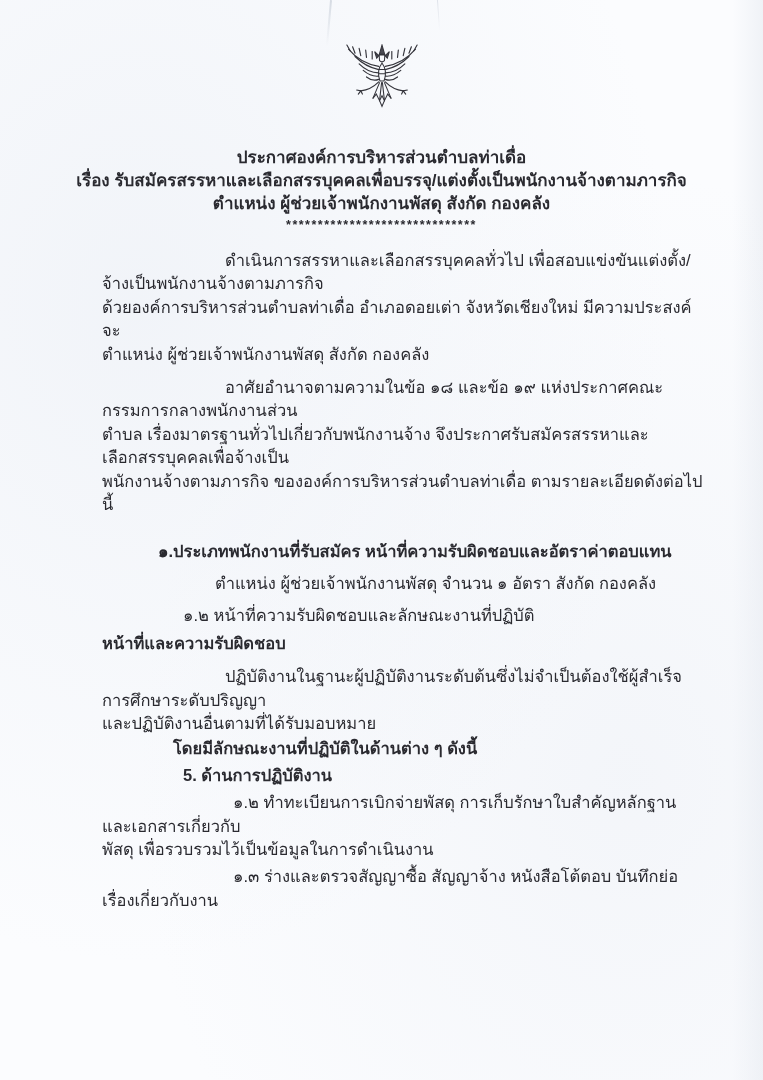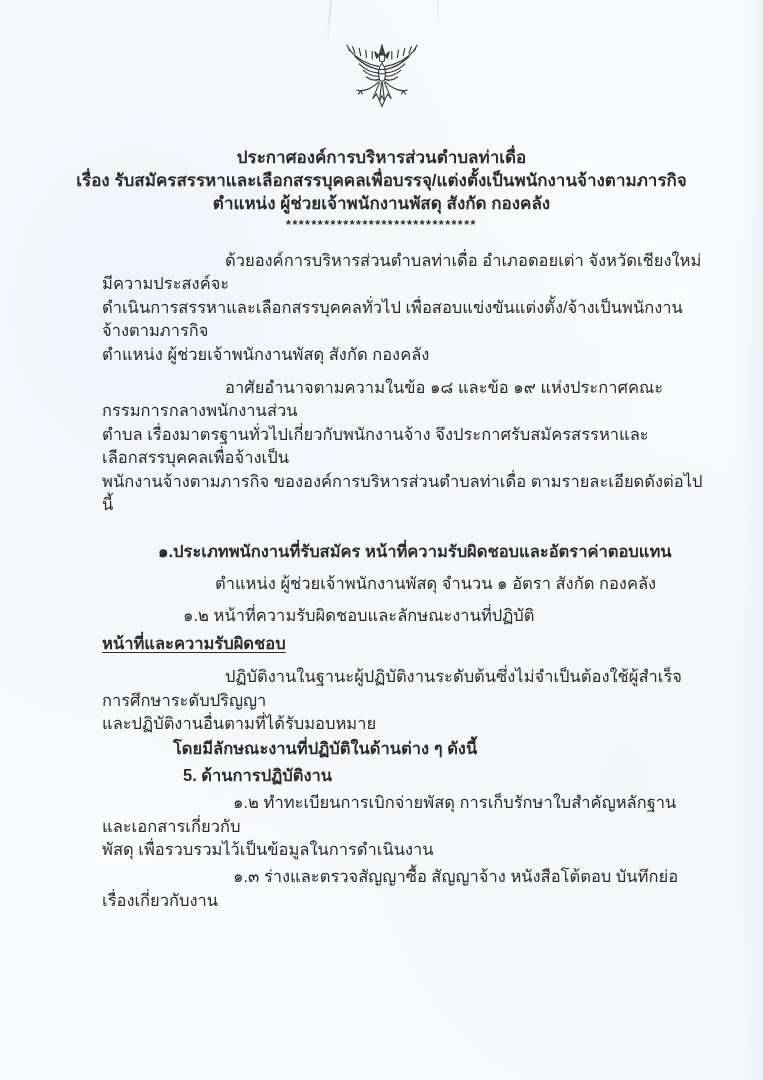--- a/index.html
+++ b/index.html
@@ -44,21 +44,21 @@
   }
   .block{margin-top:5px;}
   .line{min-height:23.4px;}
 
   .b-para{margin-top:10px;}
   .b-para .line:first-child{text-indent:123px;}
   .b-h1{margin-top:24px;font-weight:bold;padding-left:56px;}
   .b-i{margin-top:9px;padding-left:81px;}
   .b-pos{margin-top:8px;padding-left:113px;}
   .b-u{margin-top:4px;font-weight:bold;}
-  .b-u .line{display:inline-block;text-decoration:underline;text-underline-offset:3px;}
+  .b-u .line{display:inline-block;text-underline-offset:3px;}
   .b-lead{margin-top:2px;font-weight:bold;padding-left:71px;}
   .b-sec{margin-top:3px;font-weight:bold;padding-left:81px;}
   .b-sub{margin-top:4px;}
   .b-sub .line:first-child{text-indent:131px;}
 </style>
 </head>
 <body>
 
 <div class="page">
   <div class="crease c1"></div>
@@ -106,22 +106,22 @@
 
   <header class="title">
     <div>ประกาศองค์การบริหารส่วนตำบลท่าเดื่อ</div>
     <div>เรื่อง  รับสมัครสรรหาและเลือกสรรบุคคลเพื่อบรรจุ/แต่งตั้งเป็นพนักงานจ้างตามภารกิจ</div>
     <div>ตำแหน่ง  ผู้ช่วยเจ้าพนักงานพัสดุ  สังกัด กองคลัง</div>
     <div class="stars">******************************</div>
   </header>
 
   <section class="bodytext">
       <div class="block b-para">
+        <div class="line">ดำเนินการสรรหาและเลือกสรรบุคคลทั่วไป  เพื่อสอบแข่งขันแต่งตั้ง/จ้างเป็นพนักงานจ้างตามภารกิจ</div>
         <div class="line">ด้วยองค์การบริหารส่วนตำบลท่าเดื่อ  อำเภอดอยเต่า  จังหวัดเชียงใหม่  มีความประสงค์จะ</div>
-        <div class="line">ดำเนินการสรรหาและเลือกสรรบุคคลทั่วไป  เพื่อสอบแข่งขันแต่งตั้ง/จ้างเป็นพนักงานจ้างตามภารกิจ</div>
         <div class="line">ตำแหน่ง  ผู้ช่วยเจ้าพนักงานพัสดุ  สังกัด  กองคลัง</div>
       </div>
       <div class="block b-para">
         <div class="line">อาศัยอำนาจตามความในข้อ ๑๘ และข้อ ๑๙ แห่งประกาศคณะกรรมการกลางพนักงานส่วน</div>
         <div class="line">ตำบล เรื่องมาตรฐานทั่วไปเกี่ยวกับพนักงานจ้าง  จึงประกาศรับสมัครสรรหาและเลือกสรรบุคคลเพื่อจ้างเป็น</div>
         <div class="line">พนักงานจ้างตามภารกิจ ขององค์การบริหารส่วนตำบลท่าเดื่อ  ตามรายละเอียดดังต่อไปนี้</div>
       </div>
       <div class="block b-h1">
         <div class="line">๑.ประเภทพนักงานที่รับสมัคร  หน้าที่ความรับผิดชอบและอัตราค่าตอบแทน</div>
       </div>

